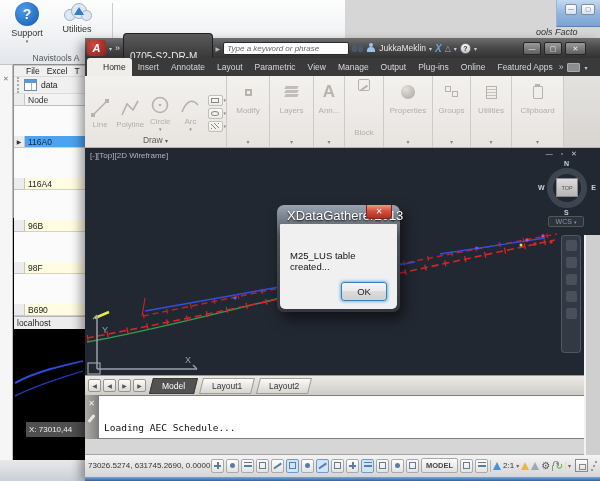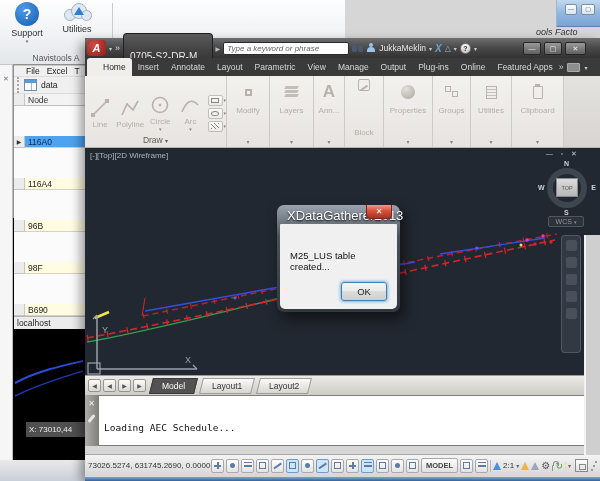--- a/index.html
+++ b/index.html
@@ -142,21 +142,21 @@
     background:linear-gradient(#eceae6,#cfccc7);border-top:1px solid #9e9b96;padding-left:3px;gap:2px;}
   .lt-nav{width:13px;height:13px;border:1px solid #979490;border-radius:2px;background:linear-gradient(#fbfbfa,#dcd9d4);
     font-size:6px;color:#555;text-align:center;line-height:12px;}
   .ltab{height:16px;padding:0 10px;transform:skewX(-14deg);border:1px solid #a09d98;margin-left:3px;
     background:linear-gradient(#fafaf9,#d9d6d1);display:flex;align-items:center;}
   .ltab span{transform:skewX(14deg);font-size:8.5px;color:#333;}
   .ltab.active{background:#525252;border-color:#3a3a3a;}
   .ltab.active span{color:#fff;}
 
   
-  .cmd{position:absolute;left:0;top:357px;width:100%;height:51px;display:flex;background:#9b9995;}
+  .cmd{position:absolute;left:0;top:357px;width:100%;height:44px;display:flex;background:#9b9995;}
   .cmd-strip{width:13px;background:linear-gradient(to right,#aeaca8,#84827e);display:flex;flex-direction:column;align-items:center;padding-top:4px;gap:6px;}
   .cmd-strip .x{color:#f2f2f2;font-size:8px;}
   .wrench{width:3px;height:9px;background:#e6e6e6;border-radius:1px;transform:rotate(40deg);}
   .cmd-main{flex:1;background:#fff;border:1px solid #7e7e7e;display:flex;flex-direction:column;
     font-family:"DejaVu Sans Mono",monospace;font-size:9.5px;color:#111;}
   .cmd-hist{padding:2px 0 0 5px;line-height:12px;white-space:pre;}
 
   
   .statusbar{position:absolute;left:0;top:416px;width:100%;height:22px;display:flex;align-items:center;
     background:linear-gradient(#f4f4f4,#d7d7d7);border-top:1px solid #a5a5a5;padding:0 3px;gap:2px;}

